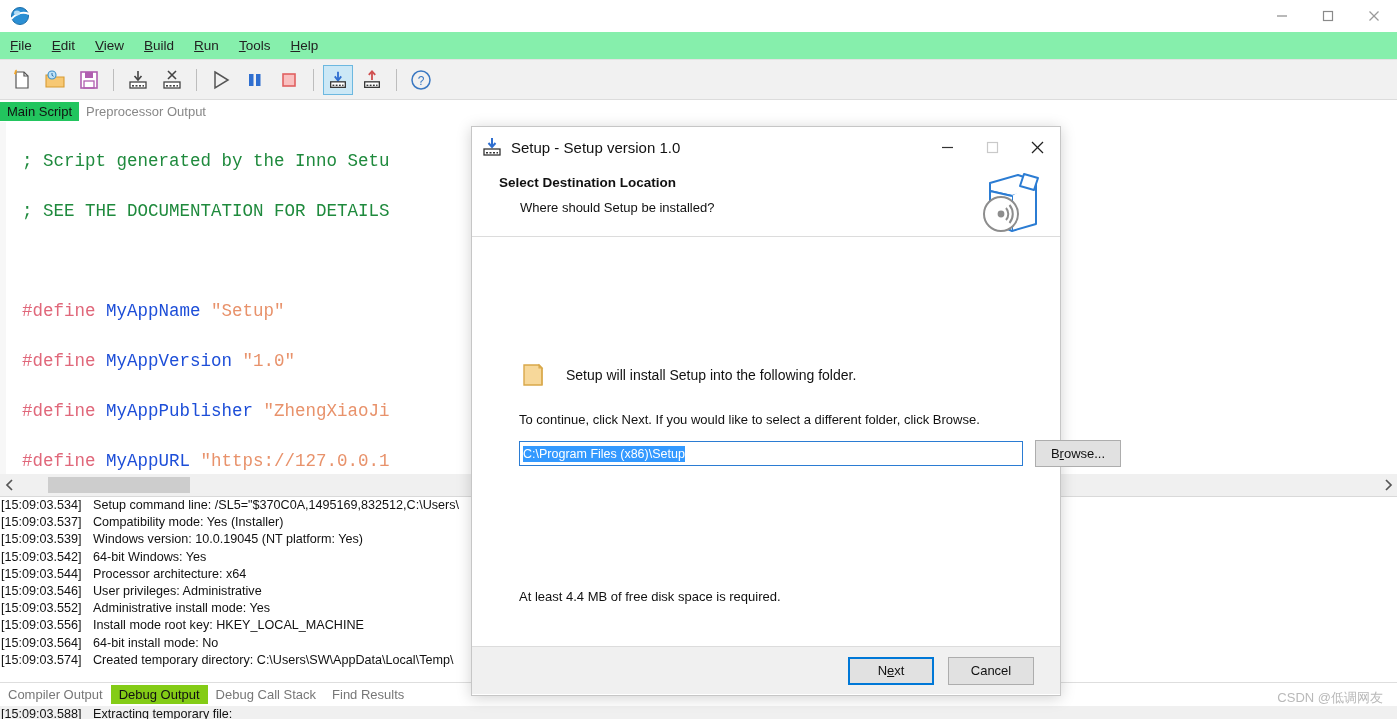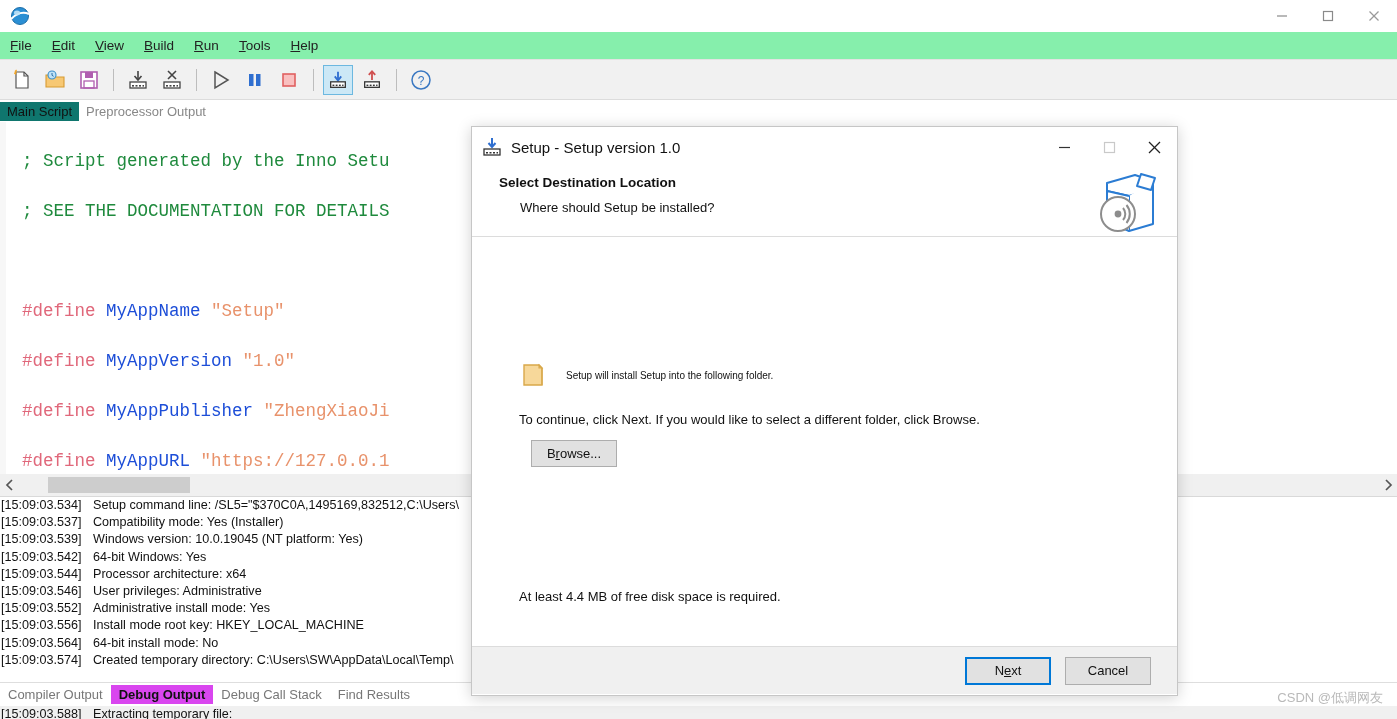--- a/index.html
+++ b/index.html
@@ -69,21 +69,21 @@
     width: 1px; height: 22px; background: #bdbdbd; margin: 0 7px;
   }
 
   
   .scripttabs {
     position: absolute; left: 0; top: 100px; width: 1397px; height: 22px;
     background: #ffffff; display: flex; align-items: center;
     font-size: 13px;
   }
   .stab { padding: 2px 7px; color: #888; white-space: nowrap; }
-  .stab.sel { background: #0f766e; color: #111; }
+  .stab.sel { background: #22c55e; color: #111; }
 
   
   .editor {
     position: absolute; left: 0; top: 122px; width: 1397px; height: 352px;
     background: #ffffff; overflow: hidden;
     border-left: 6px solid #f7f7f7;
   }
   .code {
     font-family: "Liberation Mono", "DejaVu Sans Mono", monospace;
     font-size: 17.5px;
@@ -133,37 +133,37 @@
   .log-ts { width: 92px; flex: none; }
   .log-msg { flex: 1; }
 
   
   .bottomtabs {
     position: absolute; left: 0; top: 682px; width: 1397px; height: 24px;
     background: #ffffff; display: flex; align-items: center;
     font-size: 13px; border-top: 1px solid #dedede;
   }
   .btab { padding: 2px 8px; color: #777; white-space: nowrap; }
-  .btab.sel { background: #d946ef; color: #111; font-weight: bold; }
+  .btab.sel { background: #84cc16; color: #111; font-weight: normal; }
 
   .statusbar {
     position: absolute; left: 0; top: 706px; width: 1397px; height: 13px;
     background: #f0f0f0; overflow: hidden;
     font-size: 12.6px; color: #111;
   }
   .statusbar .logline { padding-left: 1px; }
 
   .watermark {
     position: absolute; right: 14px; top: 689px;
     font-size: 13px; color: #b9b9b9; white-space: nowrap;
   }
 
   
   .dialog {
-    position: absolute; left: 471px; top: 126px; width: 707px; height: 570px;
+    position: absolute; left: 471px; top: 126px; width: 590px; height: 570px;
     background: #ffffff;
     border: 1px solid #c6c6c6;
     box-shadow: 0 2px 14px rgba(0,0,0,0.18);
   }
   .dlg-title {
     height: 40px; display: flex; align-items: center;
     background: #ffffff;
   }
   .dlg-icon { width: 20px; height: 20px; margin-left: 10px; margin-right: 9px; flex: none; position: relative; }
   .dlg-title-text { font-size: 15px; color: #111; white-space: nowrap; }
@@ -183,21 +183,21 @@
   .dlg-h2 { font-size: 13px; color: #111; margin-top: 10px; margin-left: 21px; }
   .dlg-hicon { position: absolute; right: 12px; top: 2px; width: 70px; height: 66px; }
 
   .dlg-body {
     position: relative; height: 409px; background: #ffffff; padding: 0;
   }
   .folder-row {
     position: absolute; left: 48px; top: 123px; display: flex; align-items: center;
   }
   .folder-icon { width: 30px; height: 30px; margin-right: 16px; flex: none; position: relative;}
-  .folder-text { font-size: 10px; color: #111; }
+  .folder-text { font-size: 14px; color: #111; }
   .cont-text { position: absolute; left: 47px; top: 175px; font-size: 13px; color: #111; }
   .path-row { position: absolute; left: 47px; top: 203px; display: flex; align-items: center; }
   .path-input {
     width: 504px; height: 25px; border: 1px solid #2b7cd3; background: #ffffff;
     display: flex; align-items: center; padding: 0 3px;
   }
   .path-input .sel {
     background: #3399ff; color: #ffffff; font-size: 12.5px; padding: 1px 0;
   }
   .browse-btn {
@@ -532,20 +532,23 @@
             <path d="M19 5 l3 3 h-3 z" fill="#e8c478" stroke="#d9a84a" stroke-width="1.1"></path>
             <path d="M22 8 v17" stroke="#d9a84a" stroke-width="1.2"></path>
           </svg>
         </div>
         <div class="folder-text">Setup will install Setup into the following folder.</div>
       </div>
 
       <div class="cont-text">To continue, click Next. If you would like to select a different folder, click Browse.</div>
 
       <div class="path-row">
+        <div class="path-input">
+          <span class="sel">C:\Program Files (x86)\Setup</span>
+        </div>
         <div class="browse-btn">
           <span>B</span>
             <span class="u">r</span>
             <span>owse...</span>
         </div>
       </div>
 
       <div class="disk-text">At least 4.4 MB of free disk space is required.</div>
     </div>
 

